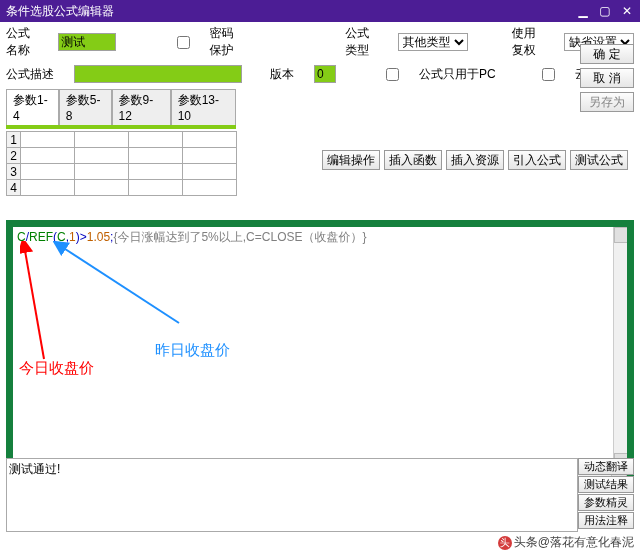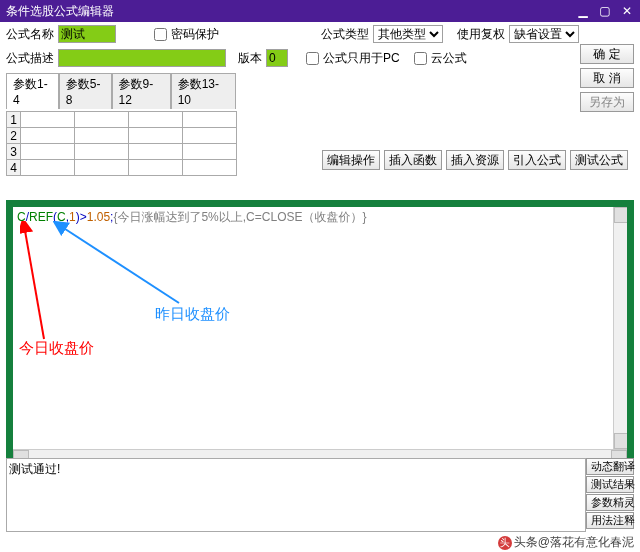--- a/index.html
+++ b/index.html
@@ -1,26 +1,26 @@
 <!DOCTYPE html>
 <html><head>
 <meta charset="utf-8">
 <style>
   *{box-sizing:border-box;margin:0;padding:0;font-family:"Microsoft YaHei",SimSun,sans-serif;font-size:12px}
   body{background:#fff;width:640px;height:552px;overflow:hidden;position:relative}
   .titlebar{background:#4c1d95;color:#fff;height:22px;display:flex;align-items:center;padding:0 6px;justify-content:space-between}
   .titlebar .ctrls{display:flex;gap:8px}
   .titlebar .ctrls span{cursor:pointer;display:inline-block;width:14px;text-align:center}
-  .frow{display:flex;align-items:center;padding:3px 6px;gap:4px}
+  .frow{display:flex;align-items:center;padding:3px 6px;gap:20px}
   .lbl{display:inline-block}
   .inp{border:1px solid #a0a0a0;height:18px;padding:0 2px;background:#84cc16}
   .cb{vertical-align:middle}
   .sel{border:1px solid #a0a0a0;height:18px;background:#fff}
   .btn{border:1px solid #999;background:linear-gradient(#fdfdfd,#e6e6e6);height:20px;min-width:54px;padding:0 4px;cursor:pointer;white-space:nowrap}
-  .tabs{display:flex;border-bottom:1px solid #84cc16;margin:2px 6px 0;gap:0}
+  .tabs{display:flex;border-bottom:5px solid #84cc16;margin:2px 6px 0;gap:0}
   .tab{border:1px solid #aaa;border-bottom:none;padding:2px 6px;background:#eee;cursor:pointer;position:relative;top:1px}
   .tab.active{background:#fff}
   .ptbl{border-collapse:collapse;margin:2px 6px}
   .ptbl th,.ptbl td{border:1px solid #aaa;font-weight:normal}
   .ptbl th{background:#f2f2f2;width:54px;height:16px}
   .ptbl td{width:54px;height:16px}
   .ptbl .rh{width:14px;text-align:center;background:#f2f2f2}
   .toolbar{display:flex;gap:4px;justify-content:flex-end;padding:2px 6px}
   .editor{margin:17px 6px;border:7px solid #15803d;height:270px;background:#fff;position:relative;overflow:hidden;font-family:Consolas,monospace}
   .code{padding:2px 4px;white-space:nowrap}
@@ -29,21 +29,21 @@
   .sbh::before,.sbh::after{content:"";position:absolute;top:0;width:14px;height:14px;background:#e0e0e0;border:1px solid #bbb}
   .sbh::before{left:0}.sbh::after{right:0}
   .sbv{position:absolute;top:0;right:0;bottom:14px;width:14px;background:#f0f0f0;border-left:1px solid #ccc}
   .sbv::before,.sbv::after{content:"";position:absolute;left:0;height:14px;width:14px;background:#e0e0e0;border:1px solid #bbb}
   .sbv::before{top:0}.sbv::after{bottom:0}
   .ann{position:absolute;font-size:15px;pointer-events:none}
   .ann-r{color:#f00}.ann-b{color:#1e90ff}
   .arrow{position:absolute;pointer-events:none}
   .botpane{position:absolute;left:6px;right:6px;bottom:20px;height:74px;display:flex}
   .log{flex:1;border:1px solid #aaa;background:#fff;padding:2px;overflow:hidden}
-  .sbar{width:48px;display:flex;flex-direction:column;gap:1px}
+  .sbar{width:56px;display:flex;flex-direction:column;gap:1px}
   .sbar .btn{height:17px;min-width:auto;font-size:11px}
   .wm{position:absolute;right:6px;bottom:1px;font-size:13px;color:#444}
   .wm .logo{display:inline-block;width:14px;height:14px;border-radius:50%;background:#d43b3b;color:#fff;text-align:center;line-height:14px;font-size:10px;margin-right:2px}
   .rcol{position:absolute;right:6px;top:44px;display:flex;flex-direction:column;gap:4px}
 </style>
 </head>
 <body>
 
 <div class="titlebar">
   <span>条件选股公式编辑器</span>
@@ -148,21 +148,21 @@
       <line x1="24" y1="118" x2="4" y2="4" stroke="#f00" stroke-width="2" marker-end="url(#ar)"></line>
     </svg>
   <svg class="arrow" style="left:40px;top:14px" width="130" height="86">
       <defs>
         <marker id="ab" markerWidth="8" markerHeight="8" refX="4" refY="4" orient="auto">
           <path d="M0,0 L8,4 L0,8 Z" fill="#1e90ff"></path>
         </marker>
       </defs>
       <line x1="126" y1="82" x2="6" y2="4" stroke="#1e90ff" stroke-width="2" marker-end="url(#ab)"></line>
     </svg>
-  <div class="ann ann-b" style="left:142px;top:98px">昨日收盘价</div>
+  <div class="ann ann-b" style="left:142px;top:114px">昨日收盘价</div>
   <div class="ann ann-r" style="left:6px;top:132px">今日收盘价</div>
   <div class="sbh"></div>
   <div class="sbv"></div>
 </div>
 
 <div class="botpane">
   <div class="log"><span>测试通过!</span></div>
   <div class="sbar">
     <button class="btn">动态翻译</button>
     <button class="btn">测试结果</button>

